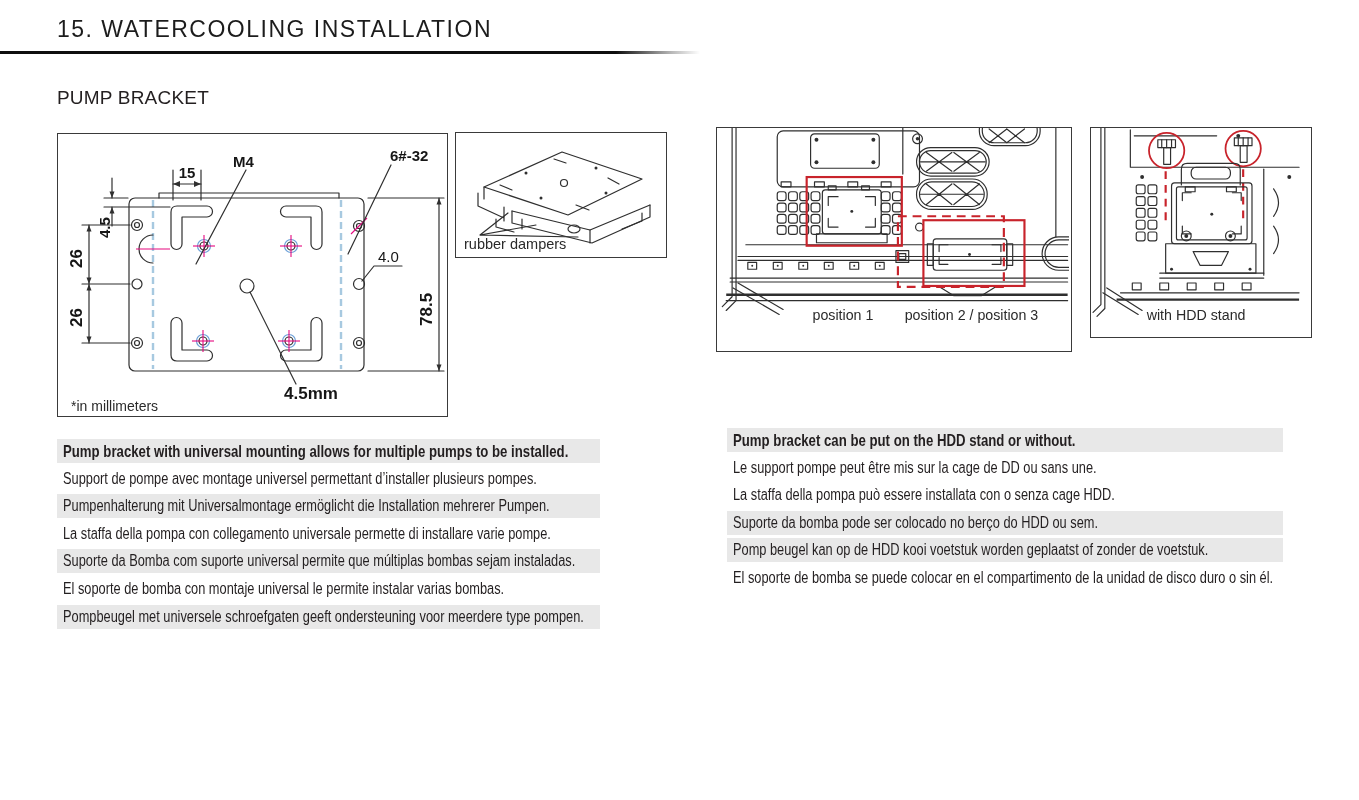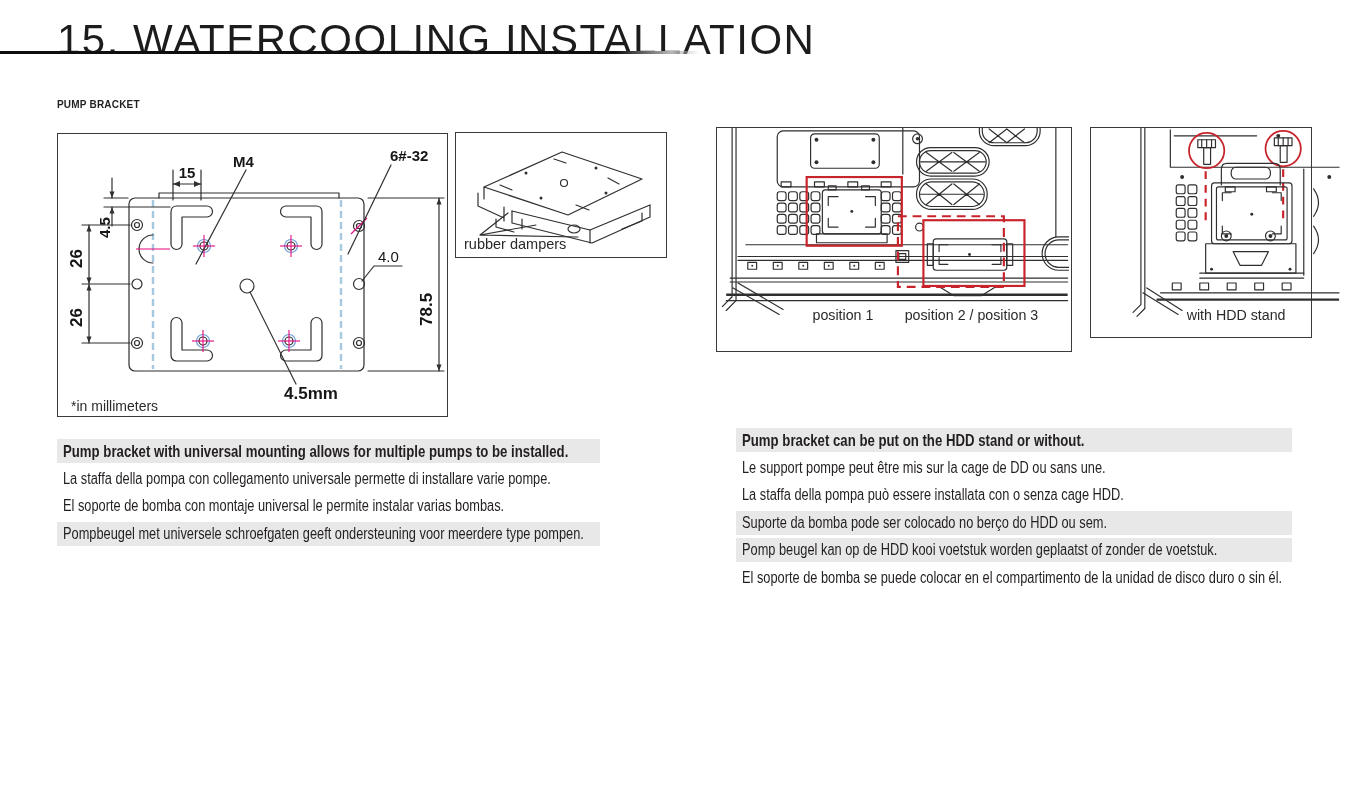--- a/index.html
+++ b/index.html
@@ -1,20 +1,20 @@
 <!DOCTYPE html>
 <html><head>
 <meta charset="utf-8">
 <style>
   html,body{margin:0;padding:0;background:#fff;}
   body{width:1359px;height:800px;position:relative;font-family:"Liberation Sans",sans-serif;color:#231f20;overflow:hidden;}
-  .title{position:absolute;left:57px;top:16px;font-size:42px;font-weight:400;letter-spacing:1.5px;color:#1c1c1c;white-space:nowrap;}
+  .title{position:absolute;left:57px;top:16px;font-size:23px;font-weight:400;letter-spacing:1.5px;color:#1c1c1c;white-space:nowrap;}
   .rule{position:absolute;left:0;top:51px;width:700px;height:3px;
         background:linear-gradient(to right,#0e0e0e 0%,#0e0e0e 88%,#b9b9b9 96%,rgba(185,185,185,0) 100%);}
-  .section{position:absolute;left:57px;top:99px;font-size:10px;font-weight:bold;letter-spacing:.2px;}
+  .section{position:absolute;left:57px;top:87px;font-size:19px;font-weight:normal;letter-spacing:.2px;}
   .panel{position:absolute;border:1.6px solid #3a3a3a;background:#fff;box-sizing:border-box;}
   svg{display:block;}
   .ln{stroke:#2f2f2f;stroke-width:1.2;fill:none;stroke-linejoin:round;stroke-linecap:round;}
   .lnt{stroke:#2f2f2f;stroke-width:2.4;fill:none;}
   .fl{fill:#2f2f2f;stroke:none;}
   .red{stroke:#c8232b;stroke-width:2.2;fill:none;}
   .redthin{stroke:#c8232b;stroke-width:1.8;fill:none;}
   .mag{stroke:#e5097f;stroke-width:1.1;fill:none;}
   .fold{stroke:#a7c9e0;stroke-width:2.4;fill:none;stroke-dasharray:7 4;}
   .blu{stroke:#6a9fd8;stroke-width:1.2;fill:none;}
@@ -253,21 +253,21 @@
       <circle class="ln" cx="205" cy="101" r="4"></circle>
     </g>
     <rect class="red" x="90" y="50" width="97" height="70"></rect>
     <rect class="red" x="183" y="90" width="108" height="72" stroke-dasharray="9 6"></rect>
     <rect class="red" x="209" y="94" width="103" height="67"></rect>
     <text class="cap" x="127" y="196" text-anchor="middle">position 1</text>
     <text class="cap" x="258" y="196" text-anchor="middle">position 2 / position 3</text>
   </svg>
 </div>
 
-<div class="panel" style="left:1090px;top:127px;width:222px;height:211px;padding-left:40px;">
+<div class="panel" style="left:1090px;top:127px;width:222px;height:211px;">
   <svg width="218" height="207" viewBox="0 0 222 211">
     <g>
       <path class="ln" d="M10,0 V180 L2,188 M14,0 V184 L6,192"></path>
       <path class="ln" d="M40,2 V40 H212 M44,8 H128"></path>
       <circle class="fl" cx="52" cy="50" r="2"></circle>
         <circle class="fl" cx="202" cy="50" r="2"></circle>
         <circle class="fl" cx="150" cy="8" r="2"></circle>
       <path class="ln" d="M12,168 L48,190 M16,163 L52,186"></path>
       <line class="ln" x1="30" y1="168" x2="212" y2="168"></line>
       <line class="lnt" x1="26" y1="175" x2="212" y2="175"></line>
@@ -325,25 +325,28 @@
       <path class="ln" d="M70,148 H176 M70,153 H176"></path>
       <circle class="fl" cx="82" cy="144" r="1.5"></circle>
         <circle class="fl" cx="162" cy="144" r="1.5"></circle>
     </g>
     <text class="cap" x="107" y="196" text-anchor="middle">with HDD stand</text>
   </svg>
 </div>
 
 <div class="tblock" style="left:57px;top:439px;width:543px;">
   <div class="trow sh b"><span>Pump bracket with universal mounting allows for multiple pumps to be installed.</span></div>
+  <div class="trow"><span>Support de pompe avec montage universel permettant d’installer plusieurs pompes.</span></div>
+  <div class="trow sh"><span>Pumpenhalterung mit Universalmontage ermöglicht die Installation mehrerer Pumpen.</span></div>
   <div class="trow"><span>La staffa della pompa con collegamento universale permette di installare varie pompe.</span></div>
+  <div class="trow sh"><span>Suporte da Bomba com suporte universal permite que múltiplas bombas sejam instaladas.</span></div>
   <div class="trow"><span>El soporte de bomba con montaje universal le permite instalar varias bombas.</span></div>
   <div class="trow sh"><span>Pompbeugel met universele schroefgaten geeft ondersteuning voor meerdere type pompen.</span></div>
 </div>
 
-<div class="tblock" style="left:727px;top:428px;width:556px;margin-left:9px;">
+<div class="tblock" style="left:727px;top:428px;width:556px;">
   <div class="trow sh b"><span>Pump bracket can be put on the HDD stand or without.</span></div>
   <div class="trow"><span>Le support pompe peut être mis sur la cage de DD ou sans une.</span></div>
   <div class="trow"><span>La staffa della pompa può essere installata con o senza cage HDD.</span></div>
   <div class="trow sh"><span>Suporte da bomba pode ser colocado no berço do HDD ou sem.</span></div>
   <div class="trow sh"><span>Pomp beugel kan op de HDD kooi voetstuk worden geplaatst of zonder de voetstuk.</span></div>
   <div class="trow"><span>El soporte de bomba se puede colocar en el compartimento de la unidad de disco duro o sin él.</span></div>
 </div>
 
 </body></html>

